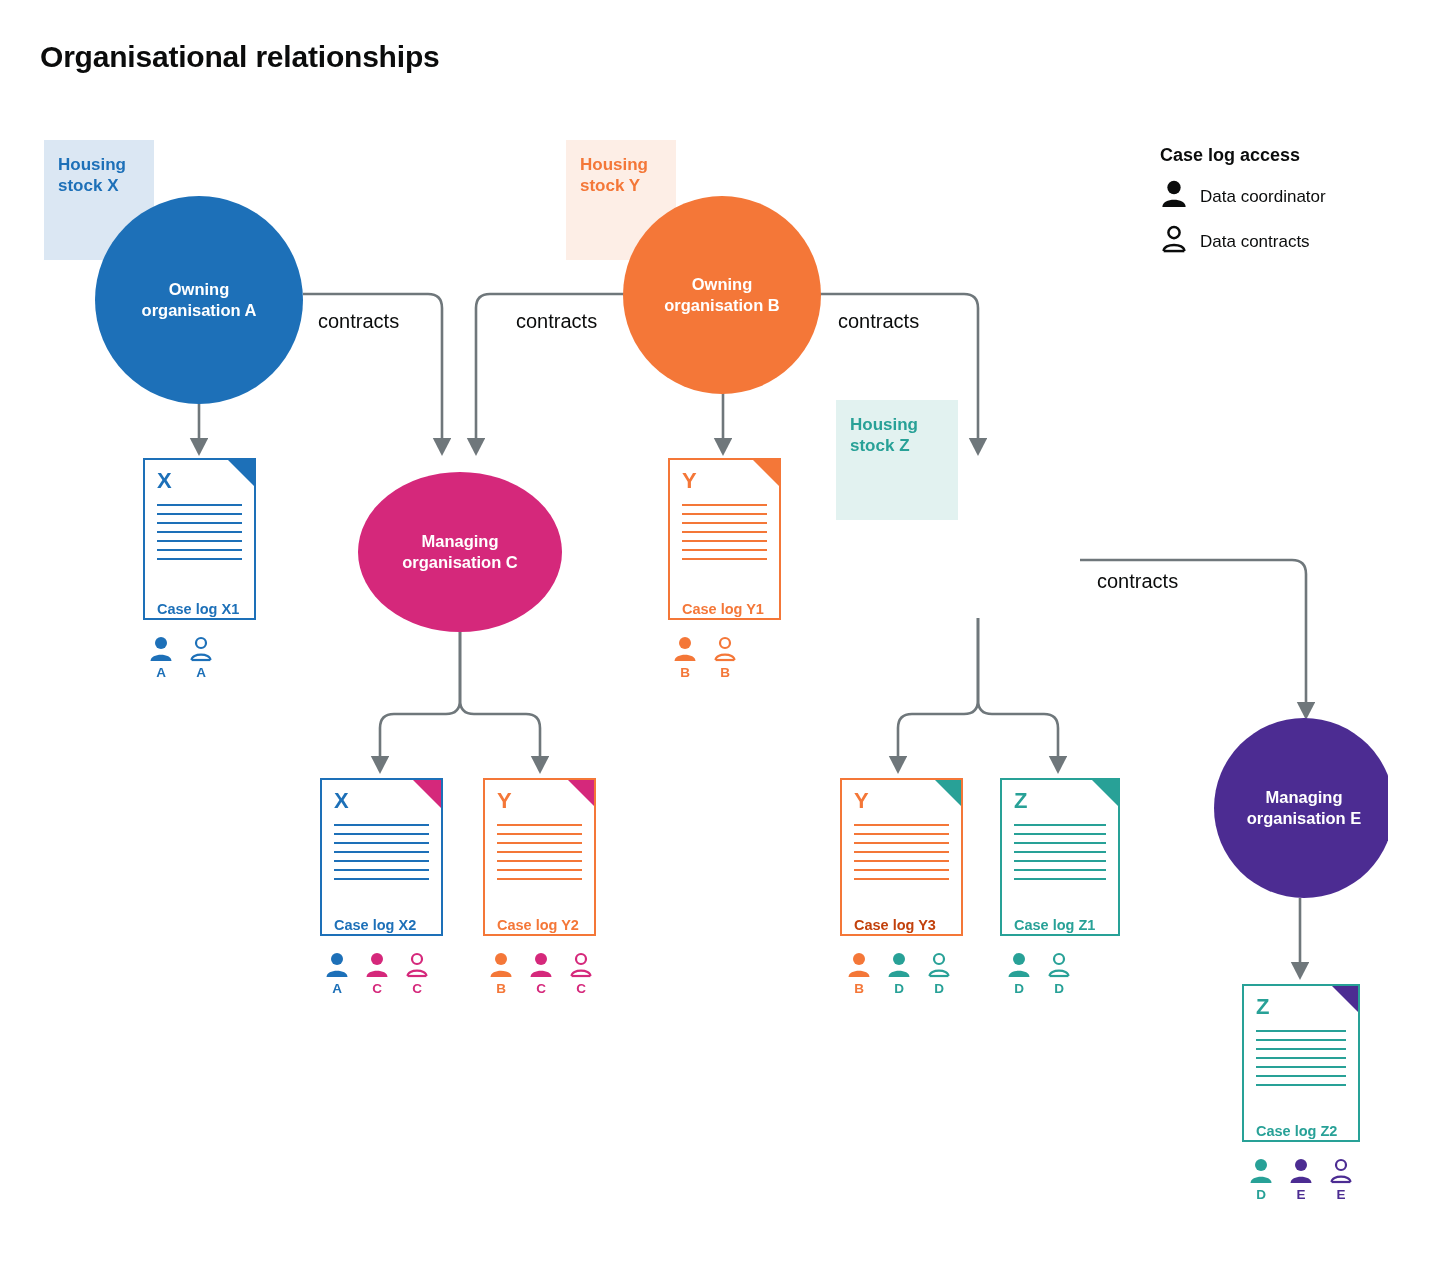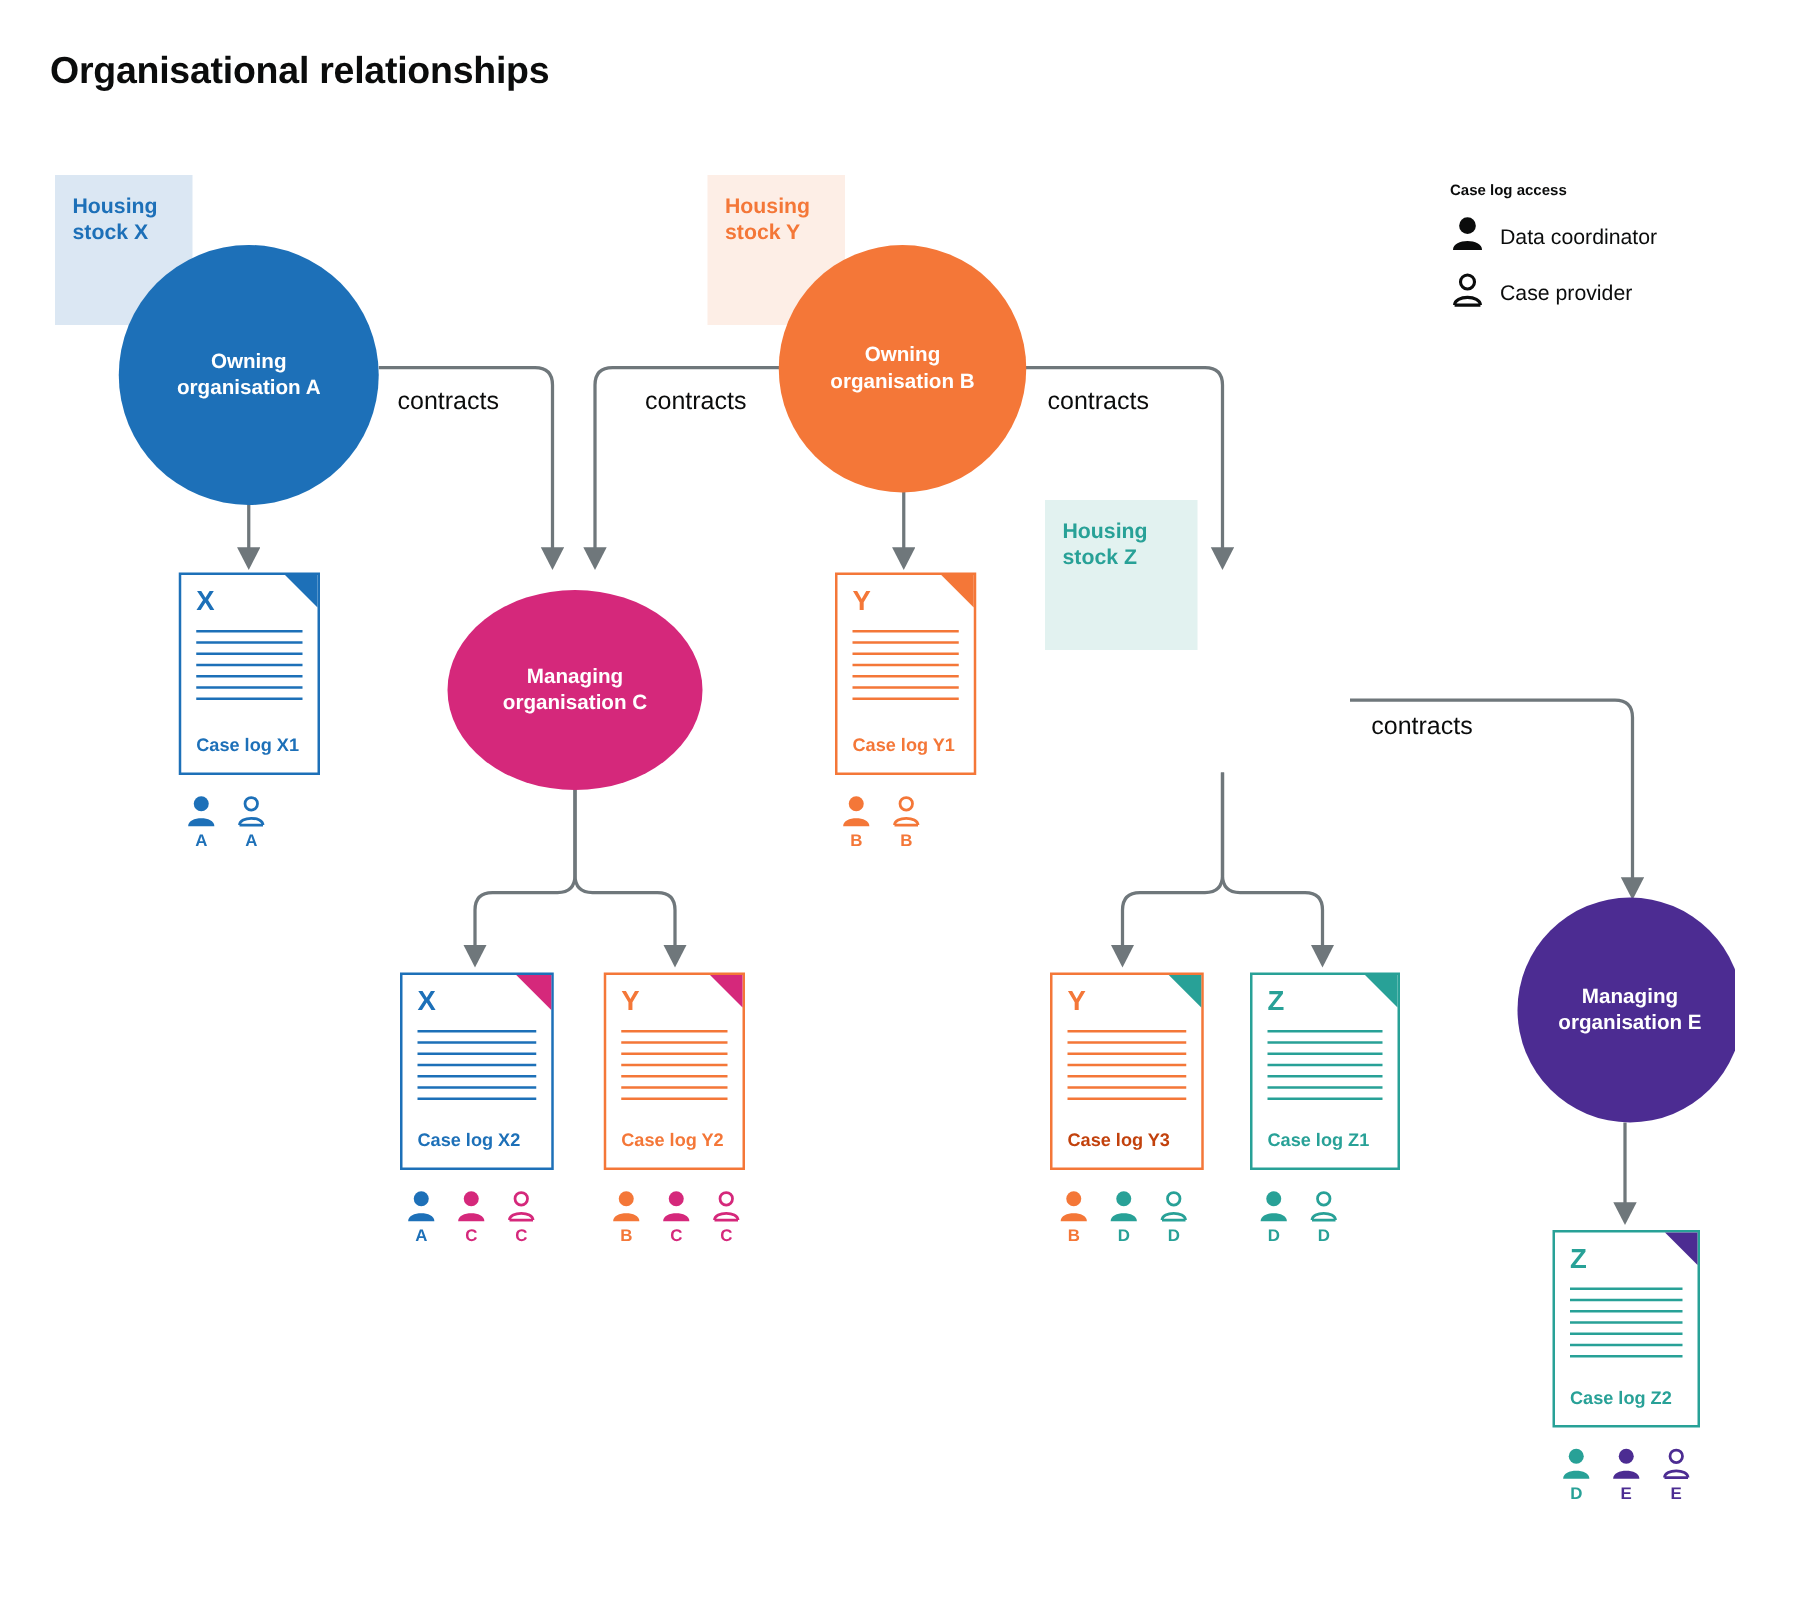--- a/index.html
+++ b/index.html
@@ -84,21 +84,21 @@
     top: 44px;
   }
   .doc .lines i {
     display: block;
     height: 2px;
     margin-bottom: 7px;
   }
   .doc .doc-caption {
     position: absolute;
     left: 12px;
-    bottom: 13px;
+    bottom: 1px;
     font-size: 14.5px;
     font-weight: bold;
   }
   .people {
     position: absolute;
     display: flex;
     gap: 10px;
   }
   .person {
     width: 30px;
@@ -119,21 +119,21 @@
     font-size: 20px;
     color: #0b0c0c;
     white-space: nowrap;
   }
   #legend {
     position: absolute;
     left: 1160px;
     top: 145px;
   }
   #legend .legend-title {
-    font-size: 12px;
+    font-size: 18px;
     font-weight: bold;
     margin-bottom: 14px;
   }
   #legend .legend-row {
     display: flex;
     align-items: center;
     gap: 12px;
     margin-bottom: 12px;
   }
   #legend .legend-row span {
@@ -468,17 +468,17 @@
       <span>Data coordinator</span>
     </div>
     <div class="legend-row">
       <span>
         <svg width="28" height="28" viewBox="0 0 24 26">
             <circle cx="12" cy="7" r="5.2" fill="none" stroke="#0b0c0c" stroke-width="2.3"></circle>
             <path d="M2.4,24.2 C2.4,16.6 21.6,16.6 21.6,24.2" fill="none" stroke="#0b0c0c" stroke-width="2.3"></path>
             <path d="M2.4,24.2 L21.6,24.2" stroke="#0b0c0c" stroke-width="2.3"></path>
           </svg>
       </span>
-      <span>Case provider</span>
+      <span>Data contracts</span>
     </div>
   </div>
 
 </div>
 
 </body></html>

